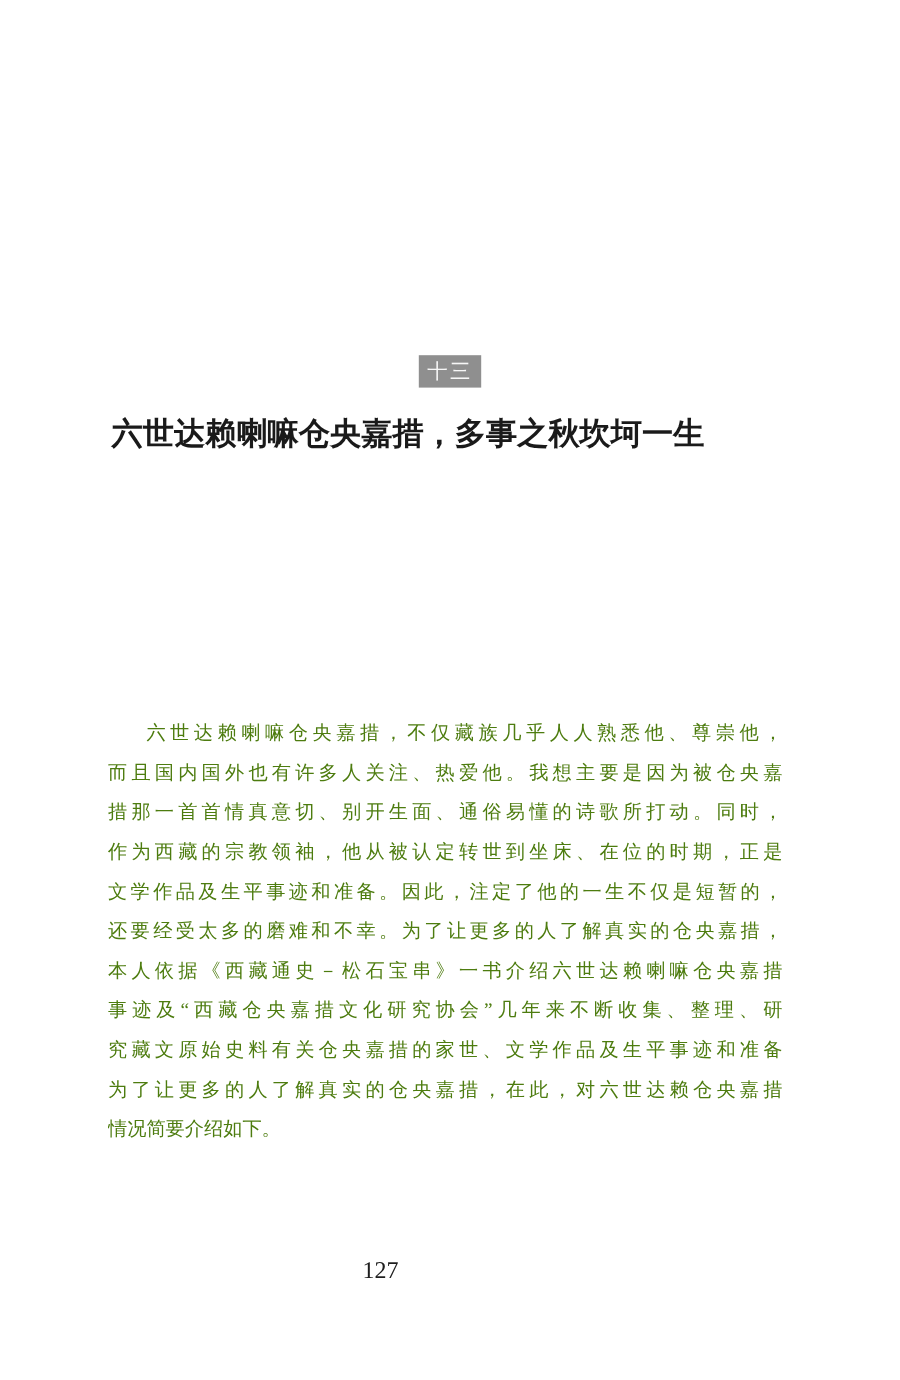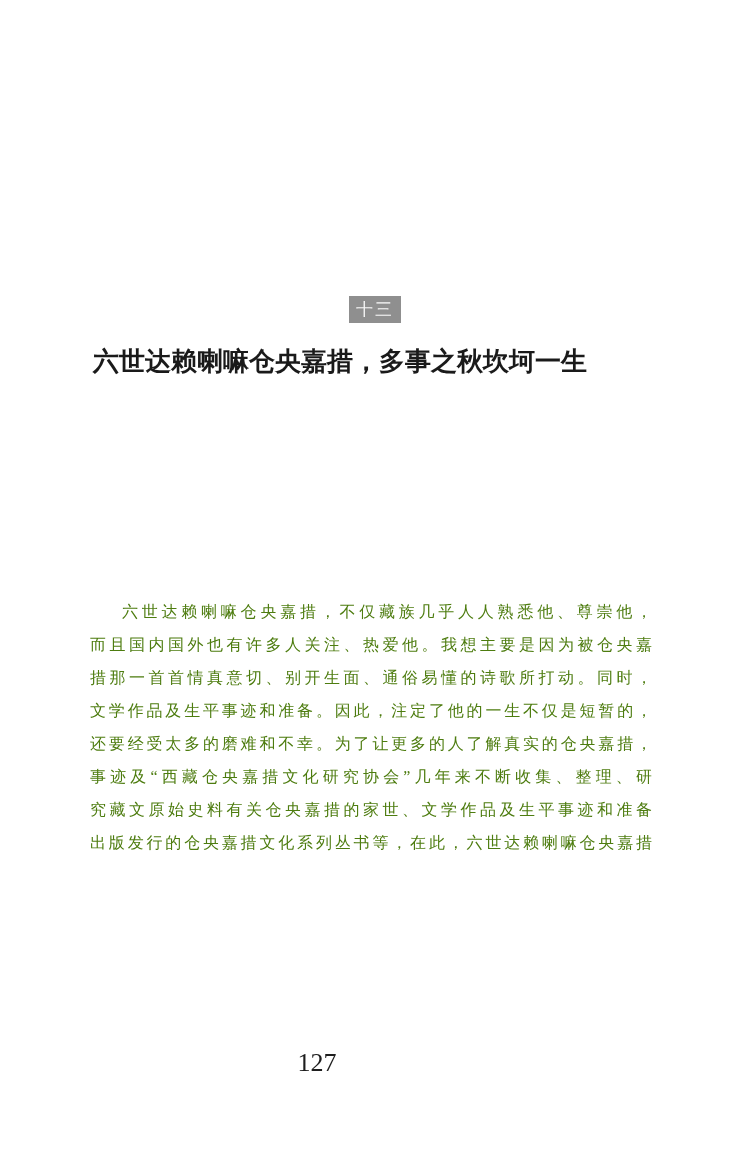--- a/index.html
+++ b/index.html
@@ -57,40 +57,43 @@
   }
   .body-text .line.indent {
     text-indent: 2em;
   }
   .page-number {
     position: absolute;
     top: 1048px;
     left: 0;
     width: 634px;
     text-align: center;
-    font-size: 26px;
+    font-size: 20px;
     color: #1e1e1e;
     font-family: "Liberation Serif", "DejaVu Serif", serif;
   }
 </style>
 </head>
 <body>
 
 <div class="page" style="background: rgb(255, 255, 255);">
 
   <div class="chapter-badge" style="background: rgb(143, 143, 143); color: rgb(247, 247, 247);">十三</div>
 
   <h1 class="chapter-title">六世达赖喇嘛仓央嘉措，多事之秋坎坷一生</h1>
 
   <div class="body-text" id="body-text">
       <div class="line indent fill">六世达赖喇嘛仓央嘉措，不仅藏族几乎人人熟悉他、尊崇他，</div>
       <div class="line fill">而且国内国外也有许多人关注、热爱他。我想主要是因为被仓央嘉</div>
       <div class="line fill">措那一首首情真意切、别开生面、通俗易懂的诗歌所打动。同时，</div>
+      <div class="line fill">作为西藏的宗教领袖，他从被认定转世到坐床、在位的时期，正是</div>
       <div class="line fill">文学作品及生平事迹和准备。因此，注定了他的一生不仅是短暂的，</div>
       <div class="line fill">还要经受太多的磨难和不幸。为了让更多的人了解真实的仓央嘉措，</div>
+      <div class="line fill">本人依据《西藏通史－松石宝串》一书介绍六世达赖喇嘛仓央嘉措</div>
       <div class="line fill">事迹及“西藏仓央嘉措文化研究协会”几年来不断收集、整理、研</div>
       <div class="line fill">究藏文原始史料有关仓央嘉措的家世、文学作品及生平事迹和准备</div>
-      <div class="line fill">出版发行的仓央嘉措文化系列丛书等，在此，六世达赖喇嘛仓央嘉措</div>
+      <div class="line fill">为了让更多的人了解真实的仓央嘉措，在此，对六世达赖仓央嘉措</div>
+      <div class="line">情况简要介绍如下。</div>
     </div>
 
   <div class="page-number">127</div>
 
 </div>
 
 </body></html>

